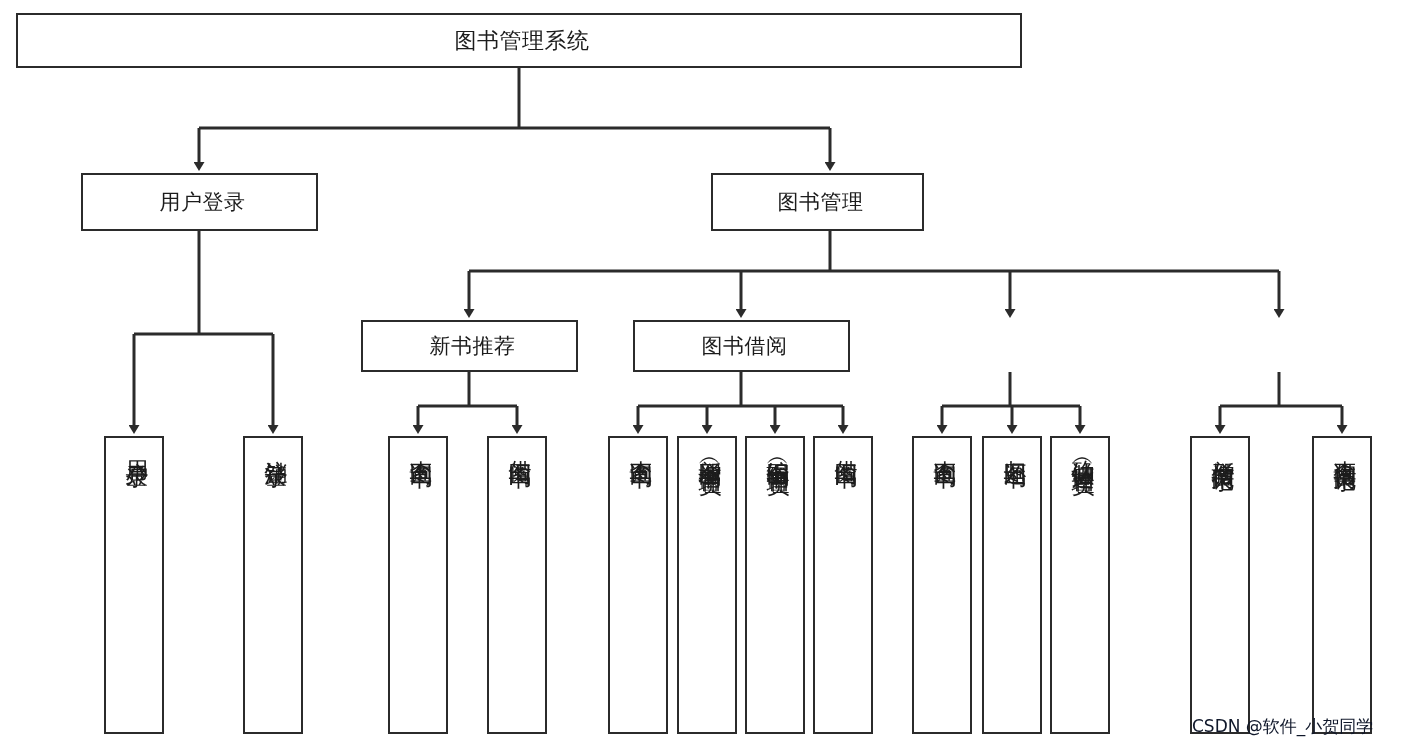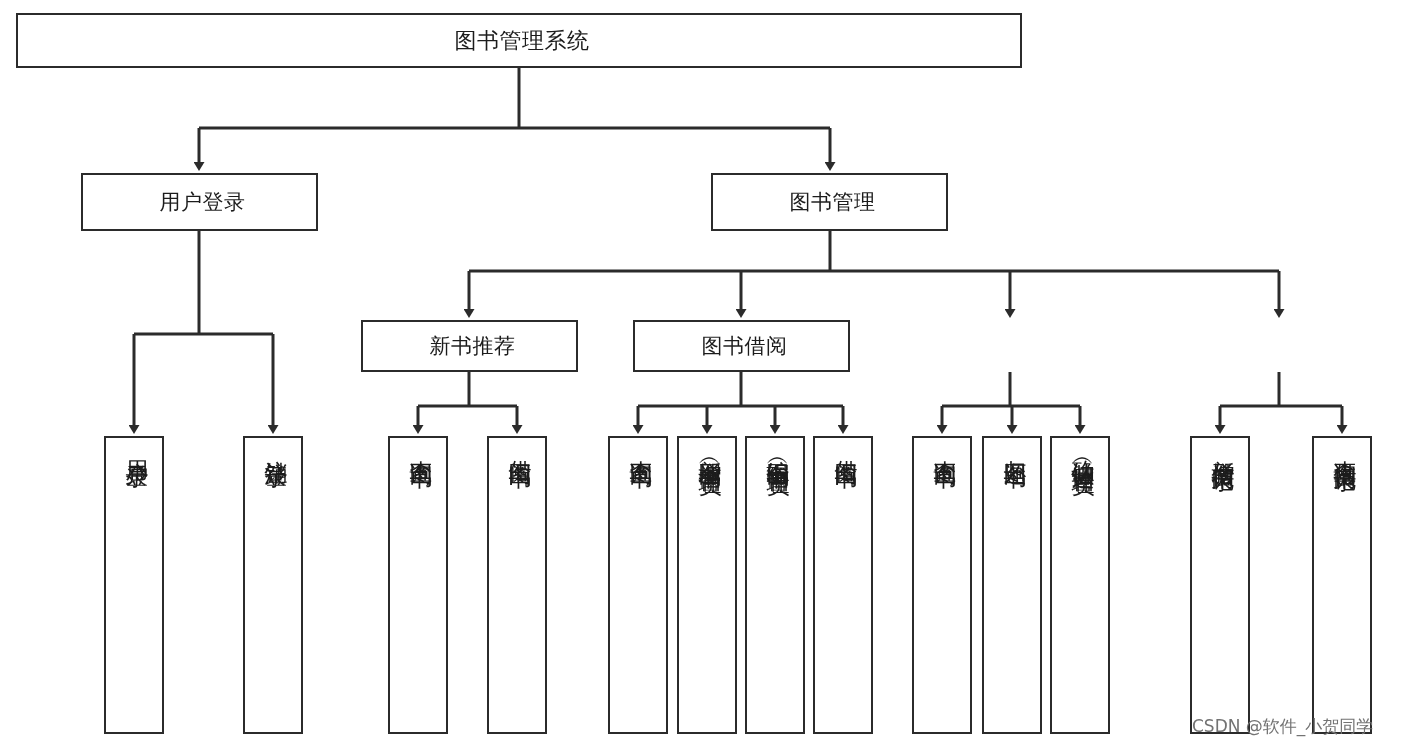--- a/index.html
+++ b/index.html
@@ -63,21 +63,21 @@
     font-size: 23px;
     line-height: 1.0;
     letter-spacing: 2px;
     white-space: nowrap;
   }
   .watermark {
     position: absolute;
     left: 1192px;
     top: 715px;
     font-size: 17px;
-    color: #737373;
+    color: #0f172a;
     white-space: nowrap;
     z-index: 3;
     font-family: "DejaVu Sans", sans-serif;
   }
 </style>
 </head>
 <body>
 
 <div id="canvas">
 
@@ -131,21 +131,21 @@
     </g>
   </svg>
 
   <div class="node horiz root" style="left:16px; top:13px; width:1006px; height:55px;">
     <span class="label">图书管理系统</span>
   </div>
 
   <div class="node horiz" style="left:81px; top:173px; width:237px; height:58px;">
     <span class="label">用户登录</span>
   </div>
-  <div class="node horiz" style="left:711px; top:173px; width:237px; height:58px;">
+  <div class="node horiz" style="left:711px; top:173px; width:213px; height:58px;">
     <span class="label">图书管理</span>
   </div>
 
   <div class="node horiz" style="left:361px; top:320px; width:217px; height:52px;">
     <span class="label">新书推荐</span>
   </div>
   <div class="node horiz" style="left:633px; top:320px; width:217px; height:52px;">
     <span class="label">图书借阅</span>
   </div>
 

